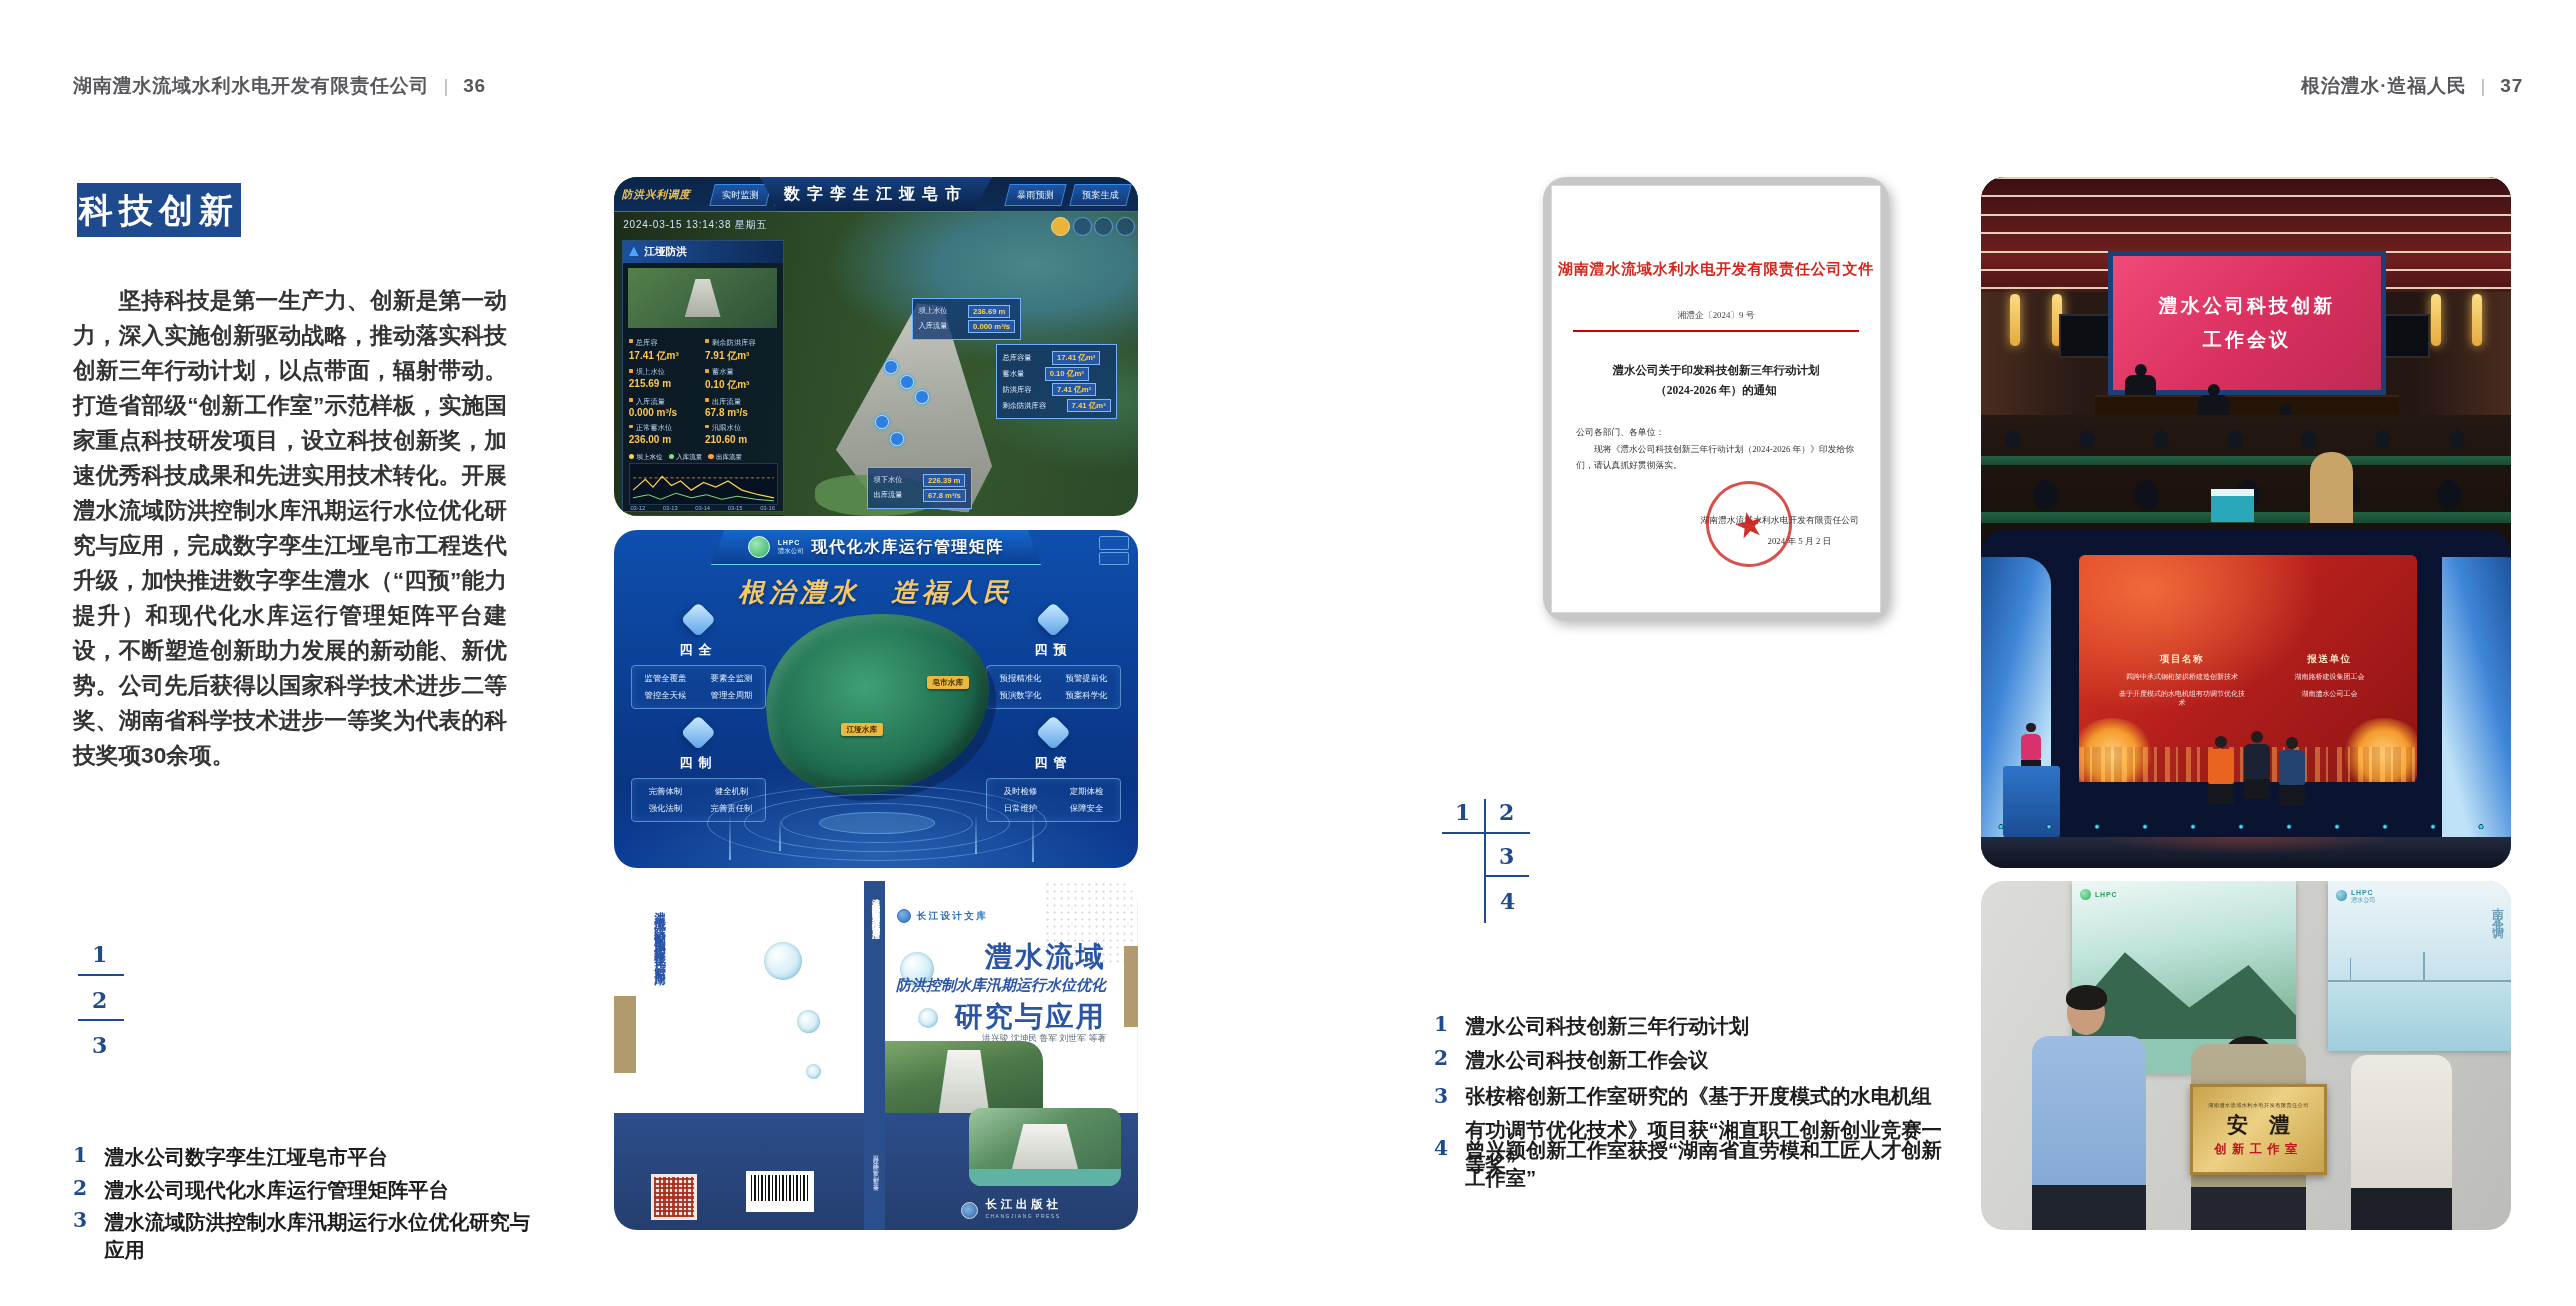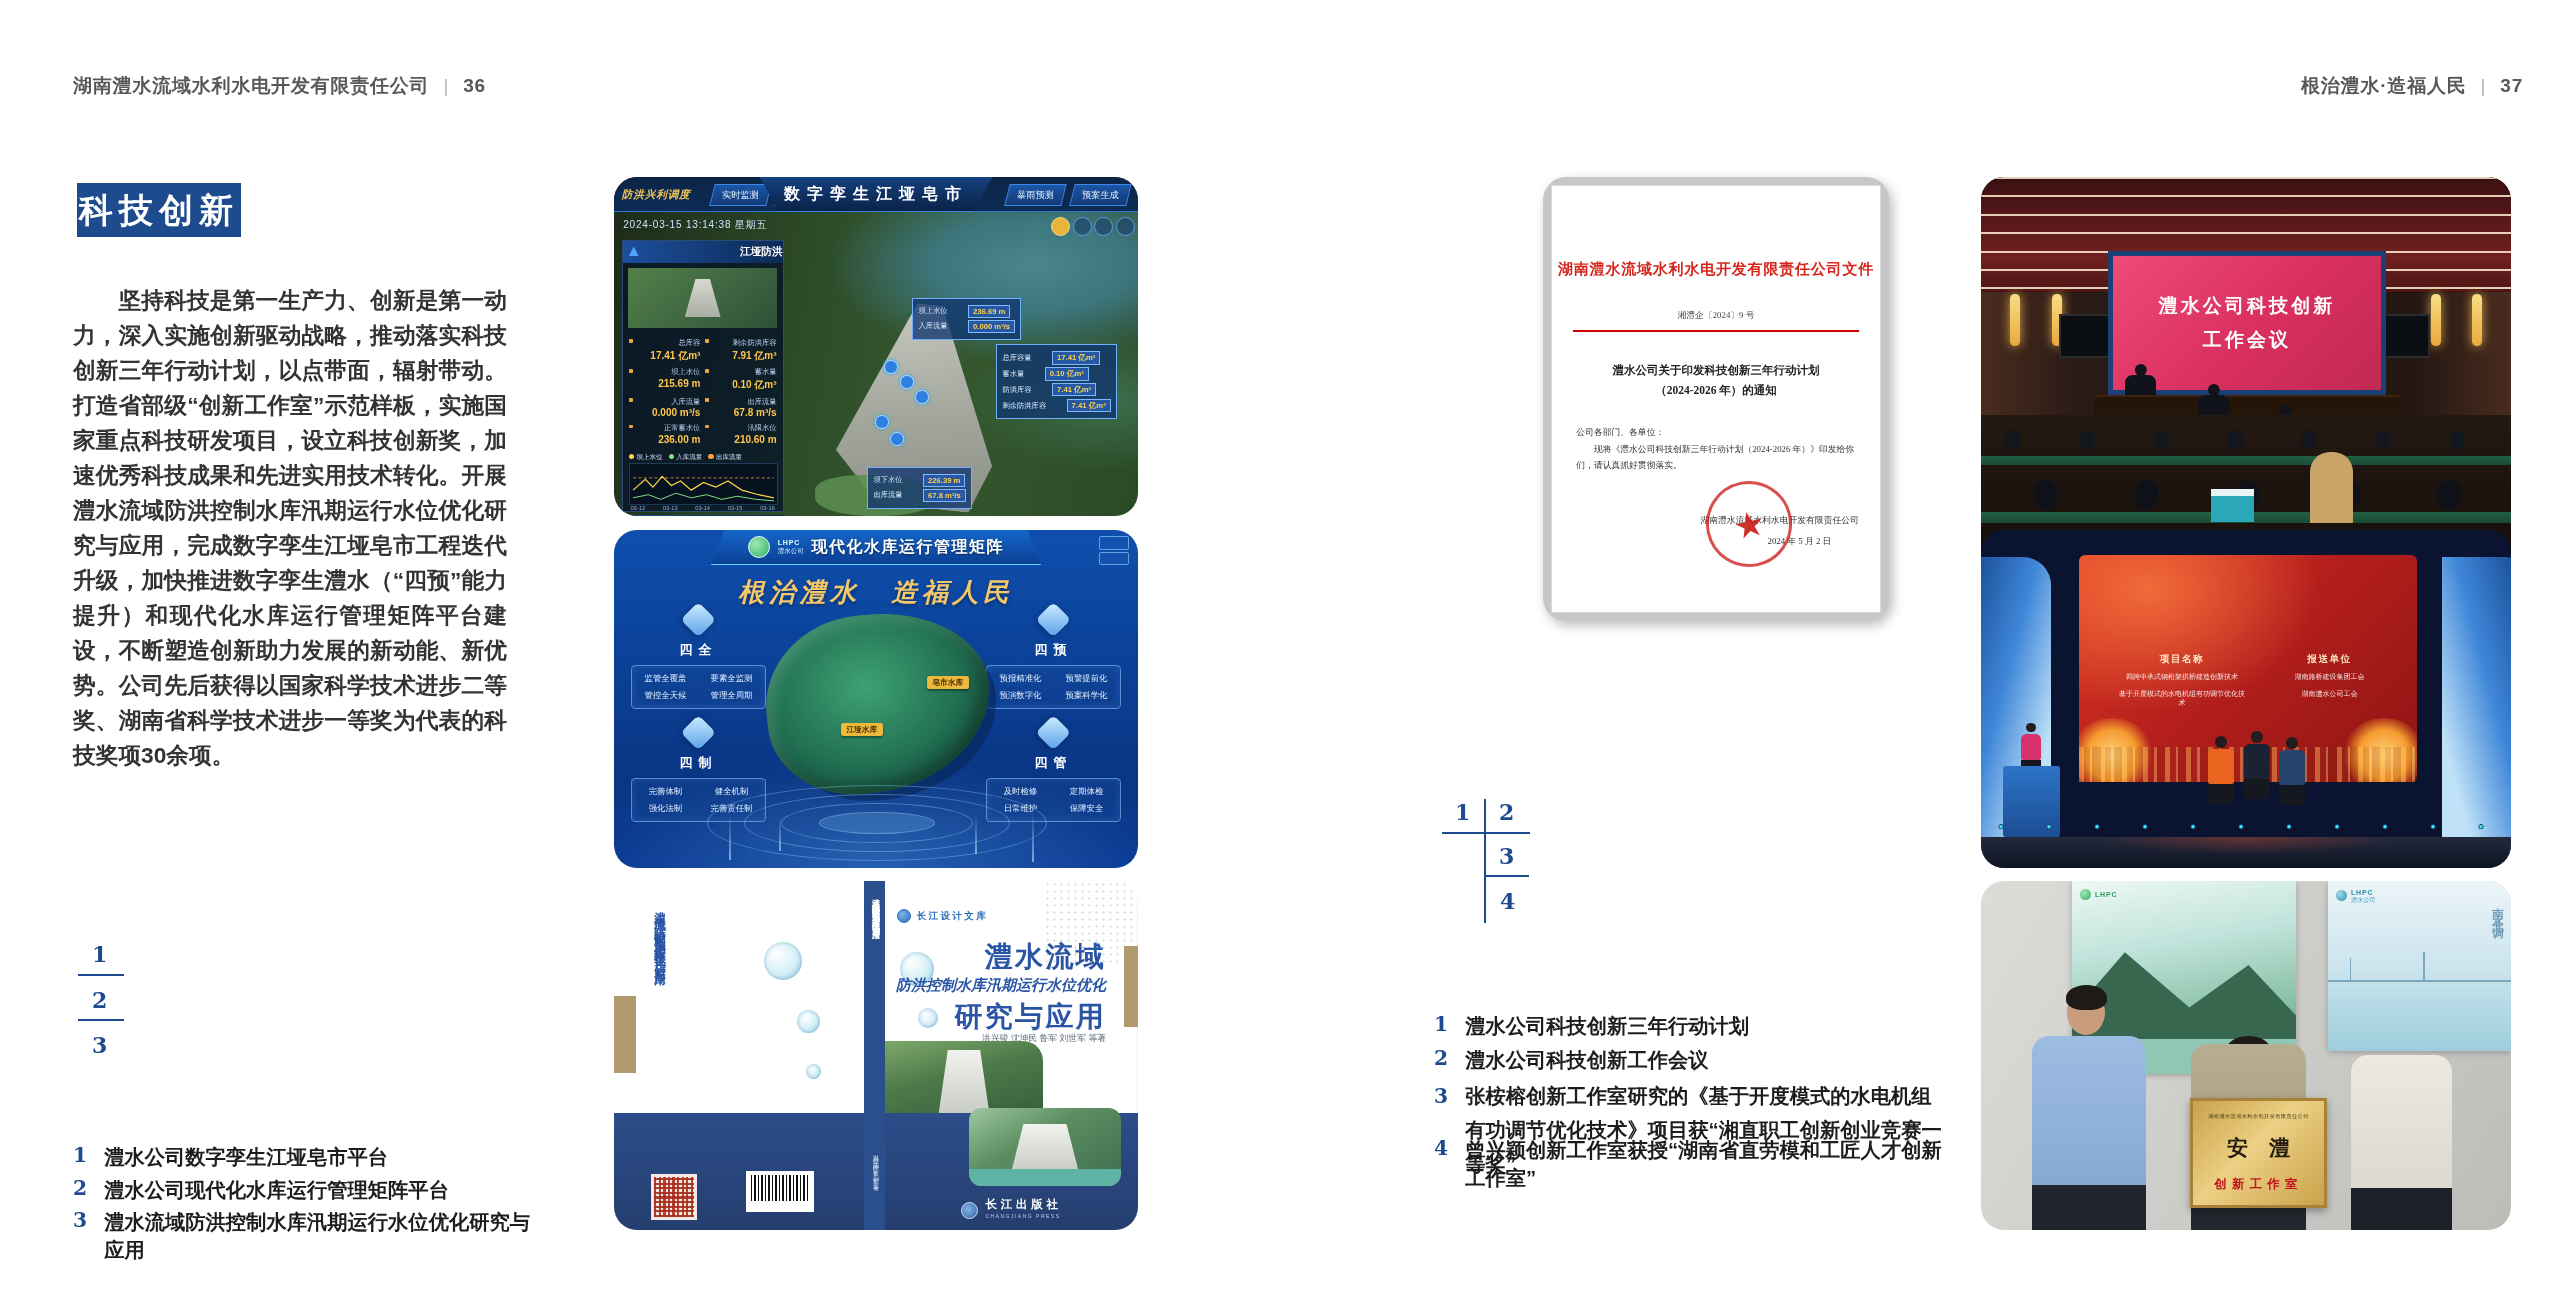--- a/index.html
+++ b/index.html
@@ -30,21 +30,21 @@
     background:linear-gradient(#15407f,#0a2348);border:0.8px solid #3b82e0;border-top:none;
     clip-path:polygon(0 0,100% 0,92% 100%,8% 100%);
     color:#fff;font-size:16px;font-weight:700;letter-spacing:7px;text-align:center;line-height:34px;}
   .f1-nav{color:#f0c45a;font-size:10.7px;font-weight:700;font-style:italic;letter-spacing:0.8px;line-height:34px;}
   .f1-tab{height:20px;line-height:20px;padding:0 9.2px;transform:skewX(-14deg);
     background:linear-gradient(#1b56a8,#123a75);border:0.8px solid #3f87e8;color:#e8f2ff;font-size:9.2px;}
   .f1-tab span{display:inline-block;transform:skewX(14deg);}
   .f1-date{color:#cfe3ff;font-size:10px;letter-spacing:0.8px;}
   .f1-cic{width:17px;height:17px;border-radius:50%;border:1.5px solid #5a9ae0;background:rgba(20,50,100,.5);}
   .f1-cic.y{background:#e8b43c;border-color:#f6d98c;}
-  .f1-panel{background:rgba(6,20,40,.80);border:0.8px solid rgba(90,150,230,.4);text-align:right;}
+  .f1-panel{background:rgba(6,20,40,.80);border:0.8px solid rgba(90,150,230,.4);}
   .f1-ph{background:linear-gradient(140deg,#54804a,#3c6440 60%,#2d5136);}
   .f1-ph .dam{left:38%;top:18%;width:24%;height:64%;background:linear-gradient(#d8d8d0,#a9ada3);
     clip-path:polygon(30% 0,70% 0,100% 100%,0 100%);}
   .f1-bar{height:21.5px;background:linear-gradient(90deg,#1c4f9c,#0d2a55);color:#fff;font-size:10.7px;
     font-weight:700;line-height:21.5px;padding-left:21.5px;position:relative;}
   .f1-bar::before{content:"";position:absolute;left:6.1px;top:5.4px;width:10px;height:10px;
     background:#4fa3ff;clip-path:polygon(50% 0,100% 100%,0 100%);}
   .f1-mgrid{display:grid;grid-template-columns:1fr 1fr;gap:4.6px 4.6px;padding:4.6px 6.1px;}
   .f1-cell .l{display:block;font-size:7.3px;color:#b8d4f4;position:relative;padding-left:7px;}
   .f1-cell .l::before{content:"";position:absolute;left:0;top:1.5px;width:3.8px;height:3.8px;background:#f0a33c;border-radius:0.8px;}
@@ -191,23 +191,23 @@
   .wk-mtn{background:#37684f;clip-path:polygon(0 100%,28% 18%,52% 70%,74% 30%,100% 100%);}
   .wk-logo{display:flex;align-items:center;gap:3.8px;}
   .wk-logo .c{width:11.5px;height:11.5px;border-radius:50%;background:radial-gradient(circle at 35% 35%,#9fe9b4,#2fae62);}
   .wk-logo b{font-size:7px;color:#2e9b5e;letter-spacing:0.8px;}
   .wk-logo i{font-size:6.1px;color:#3aa06a;font-style:normal;}
   .wk-v{writing-mode:vertical-rl;color:#5c9c86;font-family:"DejaVu Serif",serif;font-weight:700;font-size:11.5px;letter-spacing:6.1px;opacity:.85;}
   .wk-head{border-radius:50%;background:#c99c7e;position:relative;}
   .wk-head::before{content:"";position:absolute;left:-1.5px;right:-1.5px;top:-4.6px;height:55%;border-radius:50% 50% 40% 40%;background:#1d1a18;}
   .wk-glass{position:absolute;left:4.6px;right:4.6px;top:46%;height:7px;border:1.5px solid #222;border-radius:3.1px;background:rgba(255,255,255,.15);}
   .wk-body{border-radius:17px 17px 0 0;}
-  .wk-plaque{left:209px;top:217px;width:137px;height:110px;border:3.1px solid #a8813a;box-sizing:border-box;
+  .wk-plaque{left:209px;top:203px;width:137px;height:91px;border:3.1px solid #a8813a;box-sizing:border-box;
     background:linear-gradient(135deg,#c9a24a,#ecd084 45%,#c9a24a);box-shadow:0 3.1px 7.7px rgba(0,0,0,.35);
-    display:flex;flex-direction:column;align-items:center;justify-content:center;gap:14px;padding:4.6px;}
+    display:flex;flex-direction:column;align-items:center;justify-content:center;gap:2px;padding:4.6px;}
   .wk-plaque .pt{font-size:5.2px;color:#4a3a12;letter-spacing:0.4px;white-space:nowrap;}
   .wk-plaque .pm{font-size:21px;color:#221c10;font-family:"DejaVu Serif","Liberation Serif",serif;font-weight:700;}
   .wk-plaque .ps{font-size:12.3px;color:#c1121c;font-weight:700;letter-spacing:5.4px;font-family:"DejaVu Serif",serif;}
 </style>
 </head>
 <body>
 
 <div class="spread">
 
   <div>

